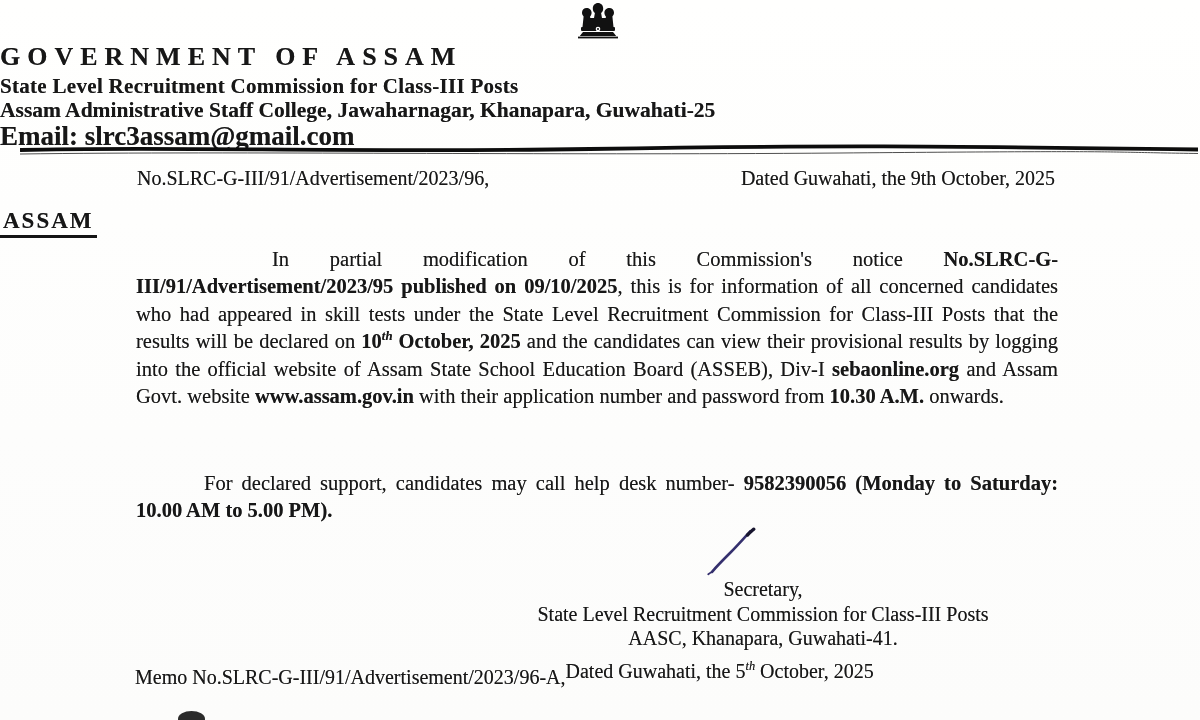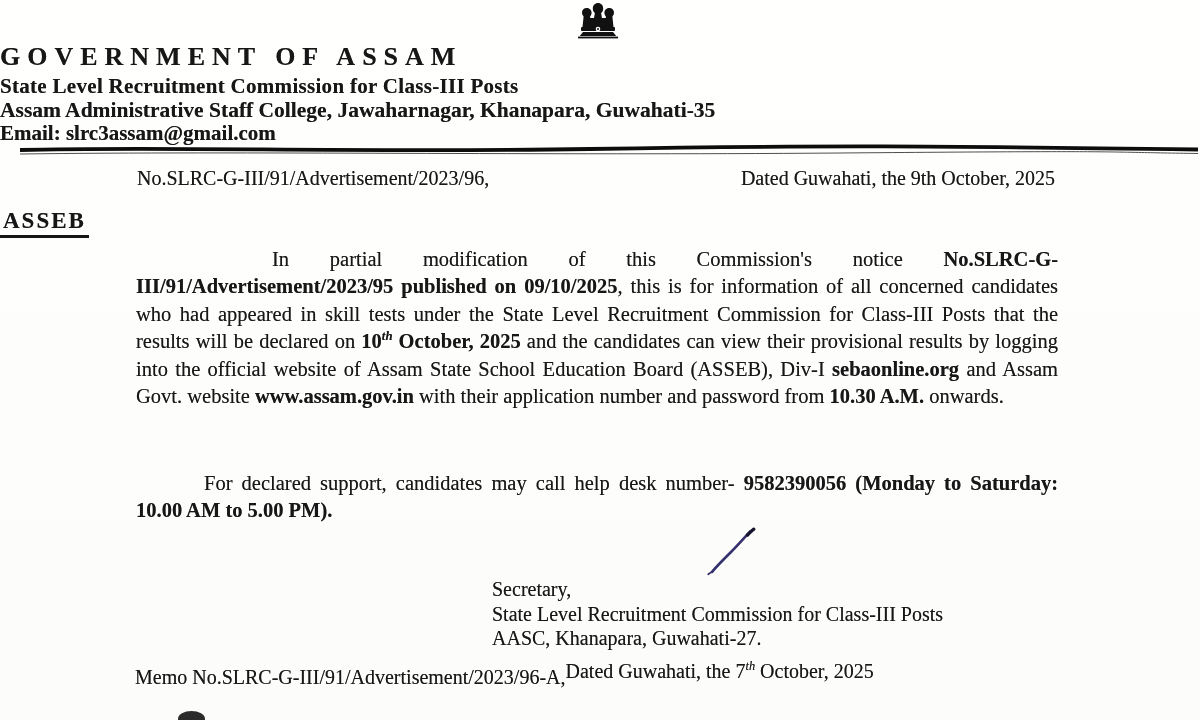--- a/index.html
+++ b/index.html
@@ -8,35 +8,35 @@
     background:linear-gradient(180deg,#fffffe 0%,#fdfdfc 60%,#fcfcfb 100%);
     overflow:hidden;color:#171717;
     font-family:"Liberation Serif","DejaVu Serif",serif;
     text-shadow:0 0 0.5px rgba(20,20,20,0.55);
   }
   .abs{position:absolute;}
   .ctr{left:0;width:100%;}
   .hdr-gov{top:42px;font-size:26px;font-weight:bold;letter-spacing:7px;}
   .hdr-comm{top:74px;font-size:21px;font-weight:bold;letter-spacing:0.3px;}
   .hdr-addr{top:98px;font-size:21.5px;font-weight:bold;}
-  .hdr-email{top:121px;font-size:21px;font-weight:bold;}
+  .hdr-email{top:121px;font-size:27px;font-weight:bold;}
   .emblem{top:2px;left:574px;width:48px;height:38px;}
   .rule{top:143px;left:20px;width:1178px;height:14px;}
   .refrow{top:167px;left:137px;width:918px;display:flex;justify-content:space-between;font-size:20px;gap:7px;}
   .title-wrap{top:208px;}
   .title-inner{display:inline-block;font-size:23px;font-weight:bold;letter-spacing:2px;
     border-bottom:3px solid #151515;padding:0 3px 1px 3px;}
   .para{left:136px;width:922px;font-size:20.5px;line-height:27.4px;text-align:justify;}
   .para1{top:246px;text-indent:136px;}
   .para2{top:470px;text-indent:68px;}
   .b{font-weight:bold;}
   .u{text-decoration-thickness:2px;text-underline-offset:2px;}
   sup{font-size:0.62em;line-height:0;vertical-align:super;font-style:italic;}
   .sig-stroke{top:526px;left:700px;width:70px;height:52px;}
-  .sig-block{top:577px;left:492px;width:514px;font-size:20px;line-height:24.6px;}
+  .sig-block{top:577px;left:506px;width:514px;text-align:center;font-size:20px;line-height:24.6px;}
   .memorow{top:666px;left:135px;width:897px;display:flex;justify-content:flex-start;font-size:20px;}
   .memo-date{transform:translateY(-6px);}
   .bottom-glyph{top:711px;left:178px;width:27px;height:16px;background:#2b2b2b;border-radius:50%;}
 </style>
 </head>
 <body>
 
 <div class="page">
 
   <svg class="abs emblem" viewBox="0 0 48 38">
@@ -48,52 +48,52 @@
       <rect x="7" y="25" width="34" height="4" rx="1"></rect>
       <path d="M9 30h30l3.2 4H5.8z"></path>
       <rect x="4" y="34.6" width="40" height="1.8"></rect>
     </g>
     <circle cx="24" cy="27" r="2.3" fill="#fff"></circle>
     <circle cx="24" cy="27" r="1" fill="#111"></circle>
   </svg>
 
   <div class="abs ctr hdr-gov">GOVERNMENT OF ASSAM</div>
   <div class="abs ctr hdr-comm">State Level Recruitment Commission for Class-III Posts</div>
-  <div class="abs ctr hdr-addr">Assam Administrative Staff College, Jawaharnagar, Khanapara, Guwahati-35</div>
+  <div class="abs ctr hdr-addr">Assam Administrative Staff College, Jawaharnagar, Khanapara, Guwahati-25</div>
   <div class="abs ctr hdr-email">Email: slrc3assam@gmail.com</div>
 
   <svg class="abs rule" viewBox="0 0 1178 14" preserveAspectRatio="none">
     <path d="M0 7 C150 3, 330 10, 570 6 S 910 3, 1178 6.5" stroke="#0d0d0d" stroke-width="3.8" fill="none"></path>
     <path d="M0 11 C220 8, 520 12.5, 820 10 S 1070 9, 1178 10.5" stroke="#4e4e4e" stroke-width="1" fill="none"></path>
   </svg>
 
   <div class="abs refrow">
     <span>No.SLRC-G-III/91/Advertisement/2023/96,</span>
     <span>Dated Guwahati, the 9th October, 2025</span>
   </div>
 
   <div class="abs ctr title-wrap">
-    <span class="title-inner">ASSEB</span>
+    <span class="title-inner">ASSAM</span>
   </div>
 
   <div class="abs para para1"><span>In partial modification of this Commission's notice </span><span class="b">No.SLRC-G-</span><span class="b">III/91/Advertisement/2023/95 published on 09/10/2025</span><span>, this is for information of all concerned candidates who had appeared in skill tests under the State Level Recruitment Commission for Class-III Posts that the results will be declared on </span><span class="b">10</span><sup class="b">th</sup><span class="b"> October, 2025</span><span> and the candidates can view their provisional results by logging into the official website of Assam State School Education Board (ASSEB), Div-I </span><span class="b u">sebaonline.org</span><span> and Assam Govt. website </span><span class="b u">www.assam.gov.in</span><span> with their application number and password from </span><span class="b">10.30 A.M.</span><span> onwards.</span></div>
   <div class="abs para para2"><span>For declared support, candidates may call help desk number- </span><span class="b">9582390056 (Monday to Saturday: 10.00 AM to 5.00 PM).</span></div>
 
   <svg class="abs sig-stroke" viewBox="0 0 70 52">
     <path d="M12 46 C15 42, 22 35, 30 27 S 45 11, 50 5.5" stroke="#35306e" stroke-width="2.6" fill="none" stroke-linecap="round"></path>
     <path d="M47.5 9 C50 6.5, 52 4.5, 53.8 3.2" stroke="#17152e" stroke-width="3.4" fill="none" stroke-linecap="round"></path>
     <path d="M12.5 45.5 c-1.6 1-3.4 2.1-4.2 2.7" stroke="#35306e" stroke-width="2" fill="none" stroke-linecap="round"></path>
   </svg>
 
   <div class="abs sig-block">
     <div>Secretary,</div>
     <div>State Level Recruitment Commission for Class-III Posts</div>
-    <div>AASC, Khanapara, Guwahati-27.</div>
+    <div>AASC, Khanapara, Guwahati-41.</div>
   </div>
 
   <div class="abs memorow">
     <span>Memo No.SLRC-G-III/91/Advertisement/2023/96-A,</span>
-    <span class="memo-date"><span>Dated Guwahati, the 7</span><sup>th</sup><span> October, 2025</span></span>
+    <span class="memo-date"><span>Dated Guwahati, the 5</span><sup>th</sup><span> October, 2025</span></span>
   </div>
 
   <div class="abs bottom-glyph"></div>
 
 </div>
 
 </body></html>

